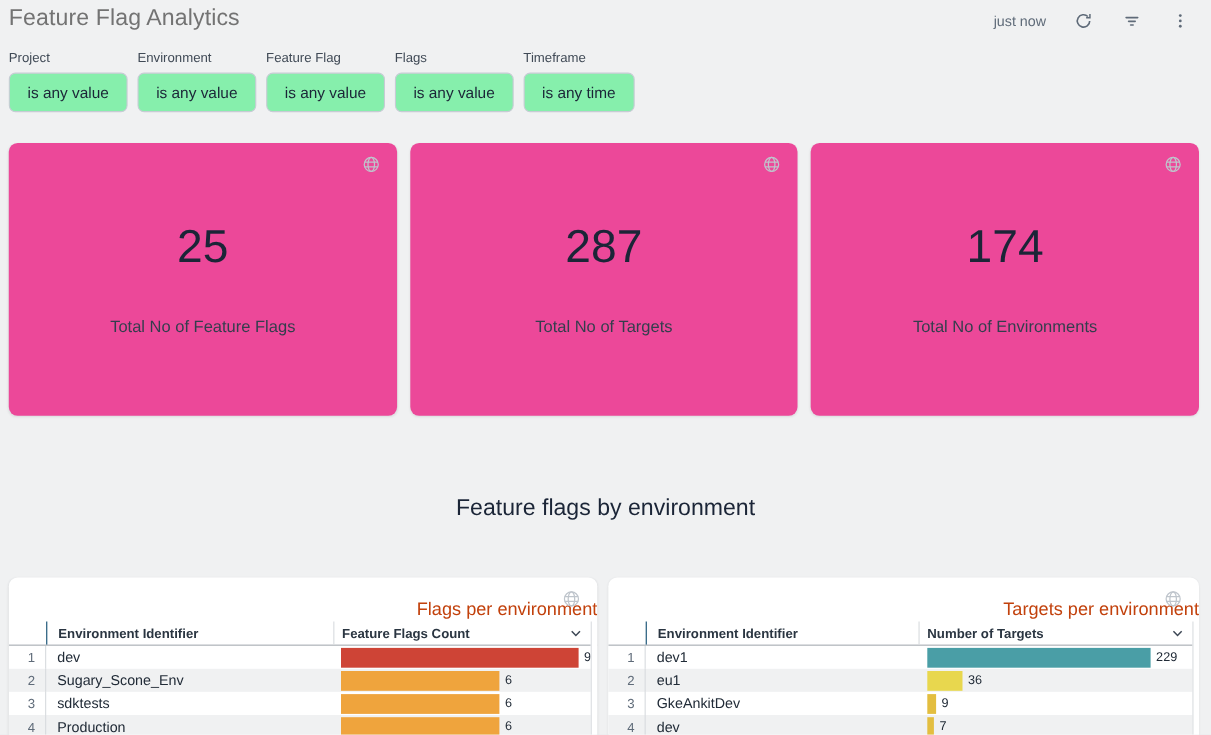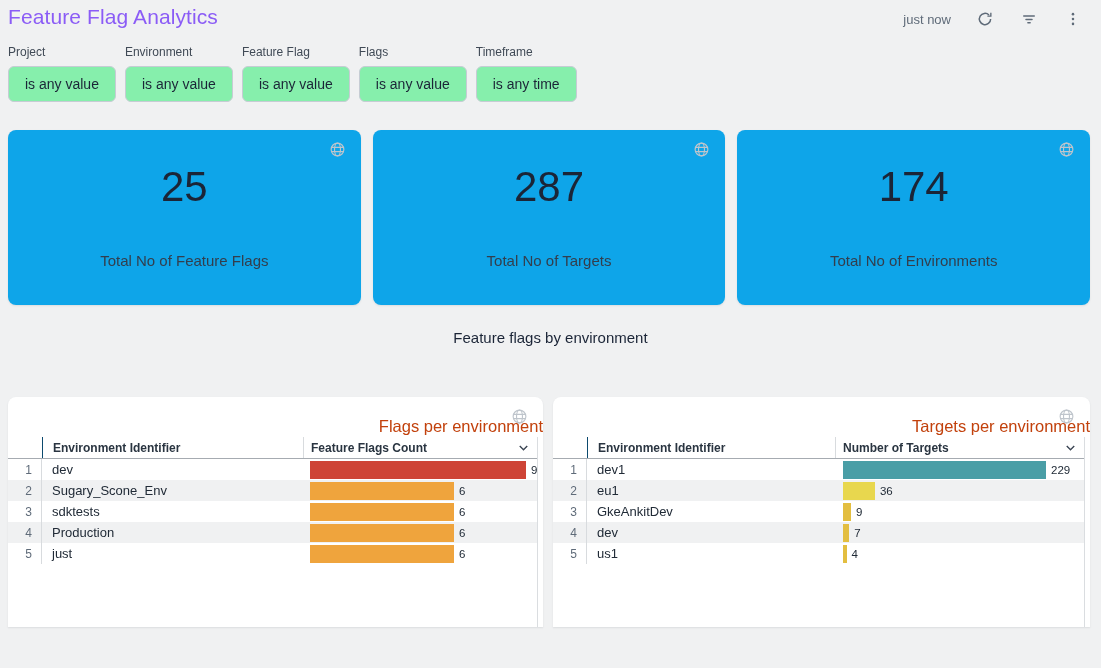--- a/index.html
+++ b/index.html
@@ -5,49 +5,49 @@
   * { margin:0; padding:0; box-sizing:border-box; }
   html,body { background:#e9eaec; }
   body { font-family:"Liberation Sans", sans-serif; }
   .page {
     position:relative; width:1101px; height:668px; overflow:hidden;
     background:#f0f1f2; color:#1b2537;
   }
 
   
   .topbar { display:flex; align-items:flex-start; justify-content:space-between; padding:5px 18px 0 8px; }
-  .page-title { font-size:21px; font-weight:500; color:#8b5cf6; letter-spacing:.1px; }
+  .page-title { font-size:21px; font-weight:500; color:#737373; letter-spacing:.1px; }
   .topbar-right { display:flex; align-items:center; gap:24px; padding-top:4px;margin-left:28px; }
   .refresh-text { font-size:13px; color:#5f6b79; }
   .icon-btn { background:none; border:none; cursor:pointer; width:20px; height:20px; display:flex; align-items:center; justify-content:center; padding:0; }
   .icon-btn svg { display:block; }
 
   
   .filters { display:flex; gap:9px; margin:16px 8px 0 8px; }
   .filter-group { display:flex; flex-direction:column; }
   .filter-label { font-size:12px; color:#404a56; margin-bottom:7px; }
   .filter-button {
     background:#86efac; border:1px solid #c6ccd4; border-radius:6px;
     height:36px; padding:0 16px; font-size:14px; color:#1b2537;
     font-family:inherit; cursor:pointer; min-width:100px;
   }
 
   
   .kpi-row { display:flex; gap:12px; margin:28px 11px 0 8px; }
   .kpi-card {
-    position:relative; flex:1; height:175px; background:#0ea5e9; border-radius:8px;
+    position:relative; flex:1; height:248px; background:#ec4899; border-radius:8px;
     box-shadow:0 1px 2px rgba(40,50,60,.10);
     display:flex; flex-direction:column; align-items:center; justify-content:center;gap:28px;
   }
   .globe { position:absolute; top:11px; right:15px; }
   .kpi-value { font-size:42px; font-weight:500; color:#1b2537; line-height:1; }
   .kpi-label { font-size:15px; color:#333e4d; margin-top:16px; }
 
   
-  .section-title { margin-top:24px; text-align:center; font-size:15px; font-weight:400; color:#1b2537; }
+  .section-title { margin-top:72px; text-align:center; font-size:21px; font-weight:400; color:#1b2537; }
 
   
   .tables-row { display:flex; gap:10px; margin:51px 11px 0 8px; }
   .table-card {
     position:relative; background:#fff; border-radius:8px 8px 0 0;
     box-shadow:0 1px 2px rgba(40,50,60,.10); height:230px; overflow:hidden;
   }
   .table-card.left { width:535px; }
   .table-card.right { flex:1; }
   .table-title { text-align:right; font-size:16.5px; color:#c2410c; padding-top:20px; height:40px; }

